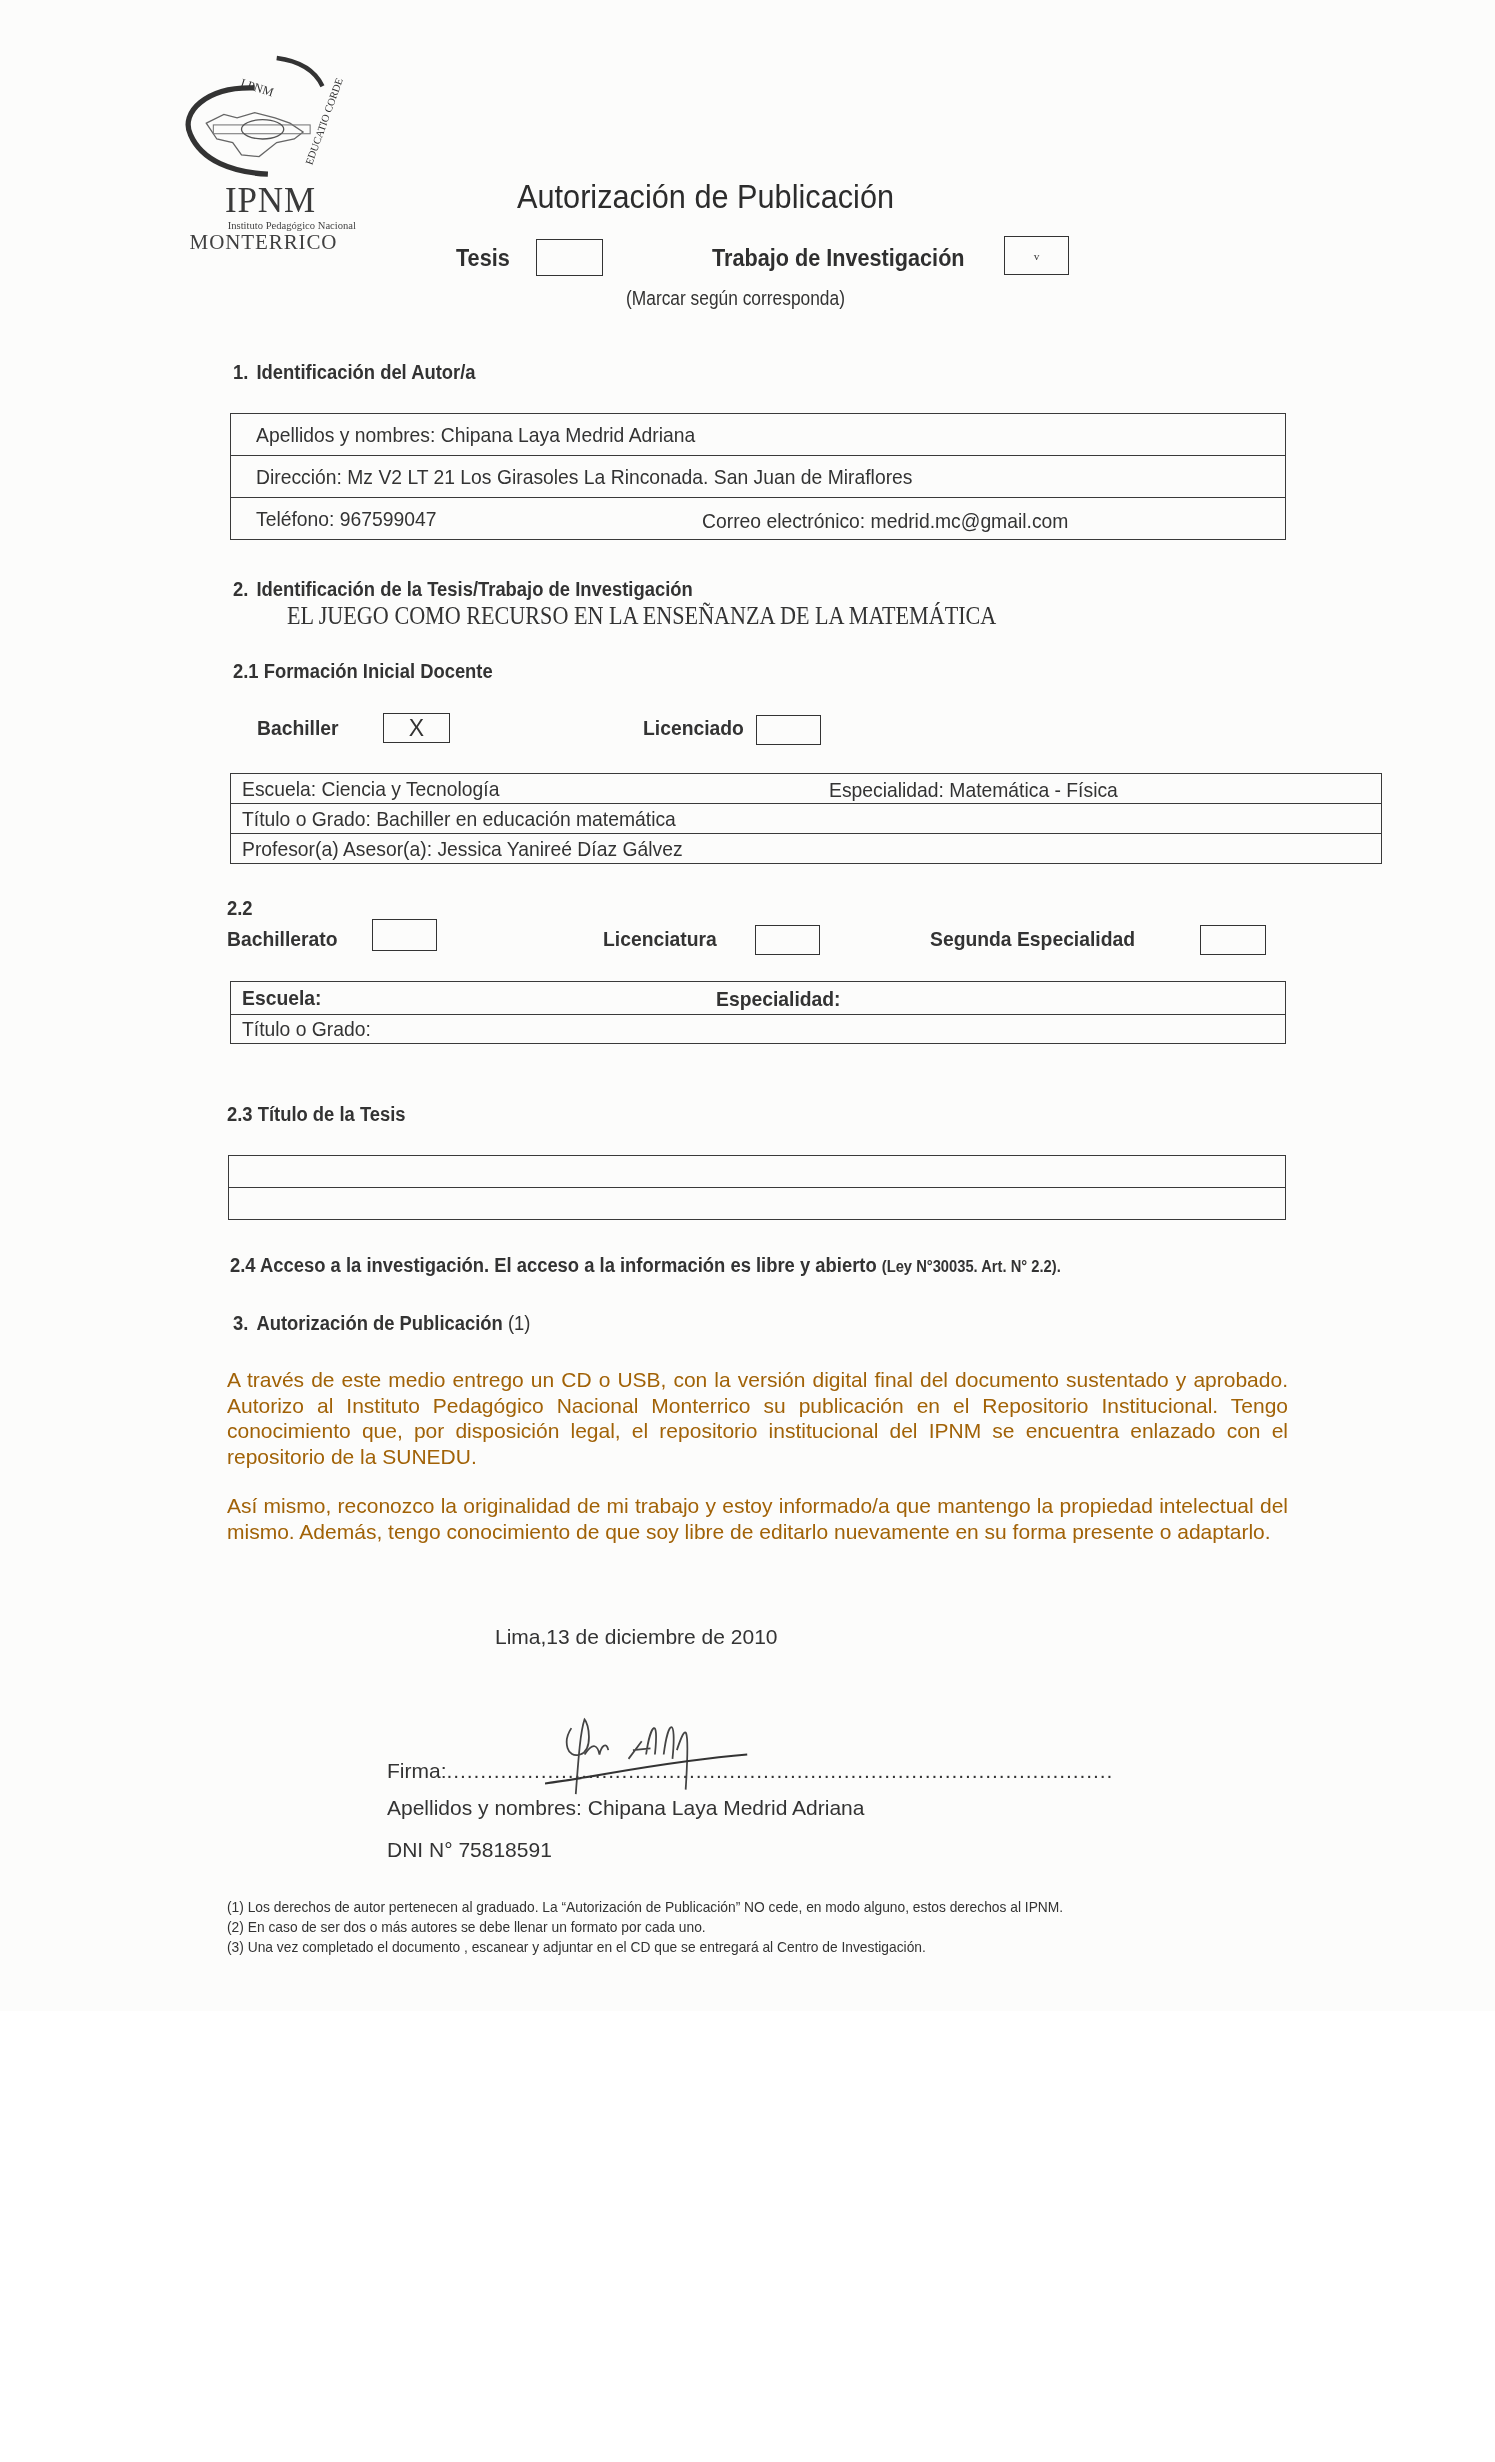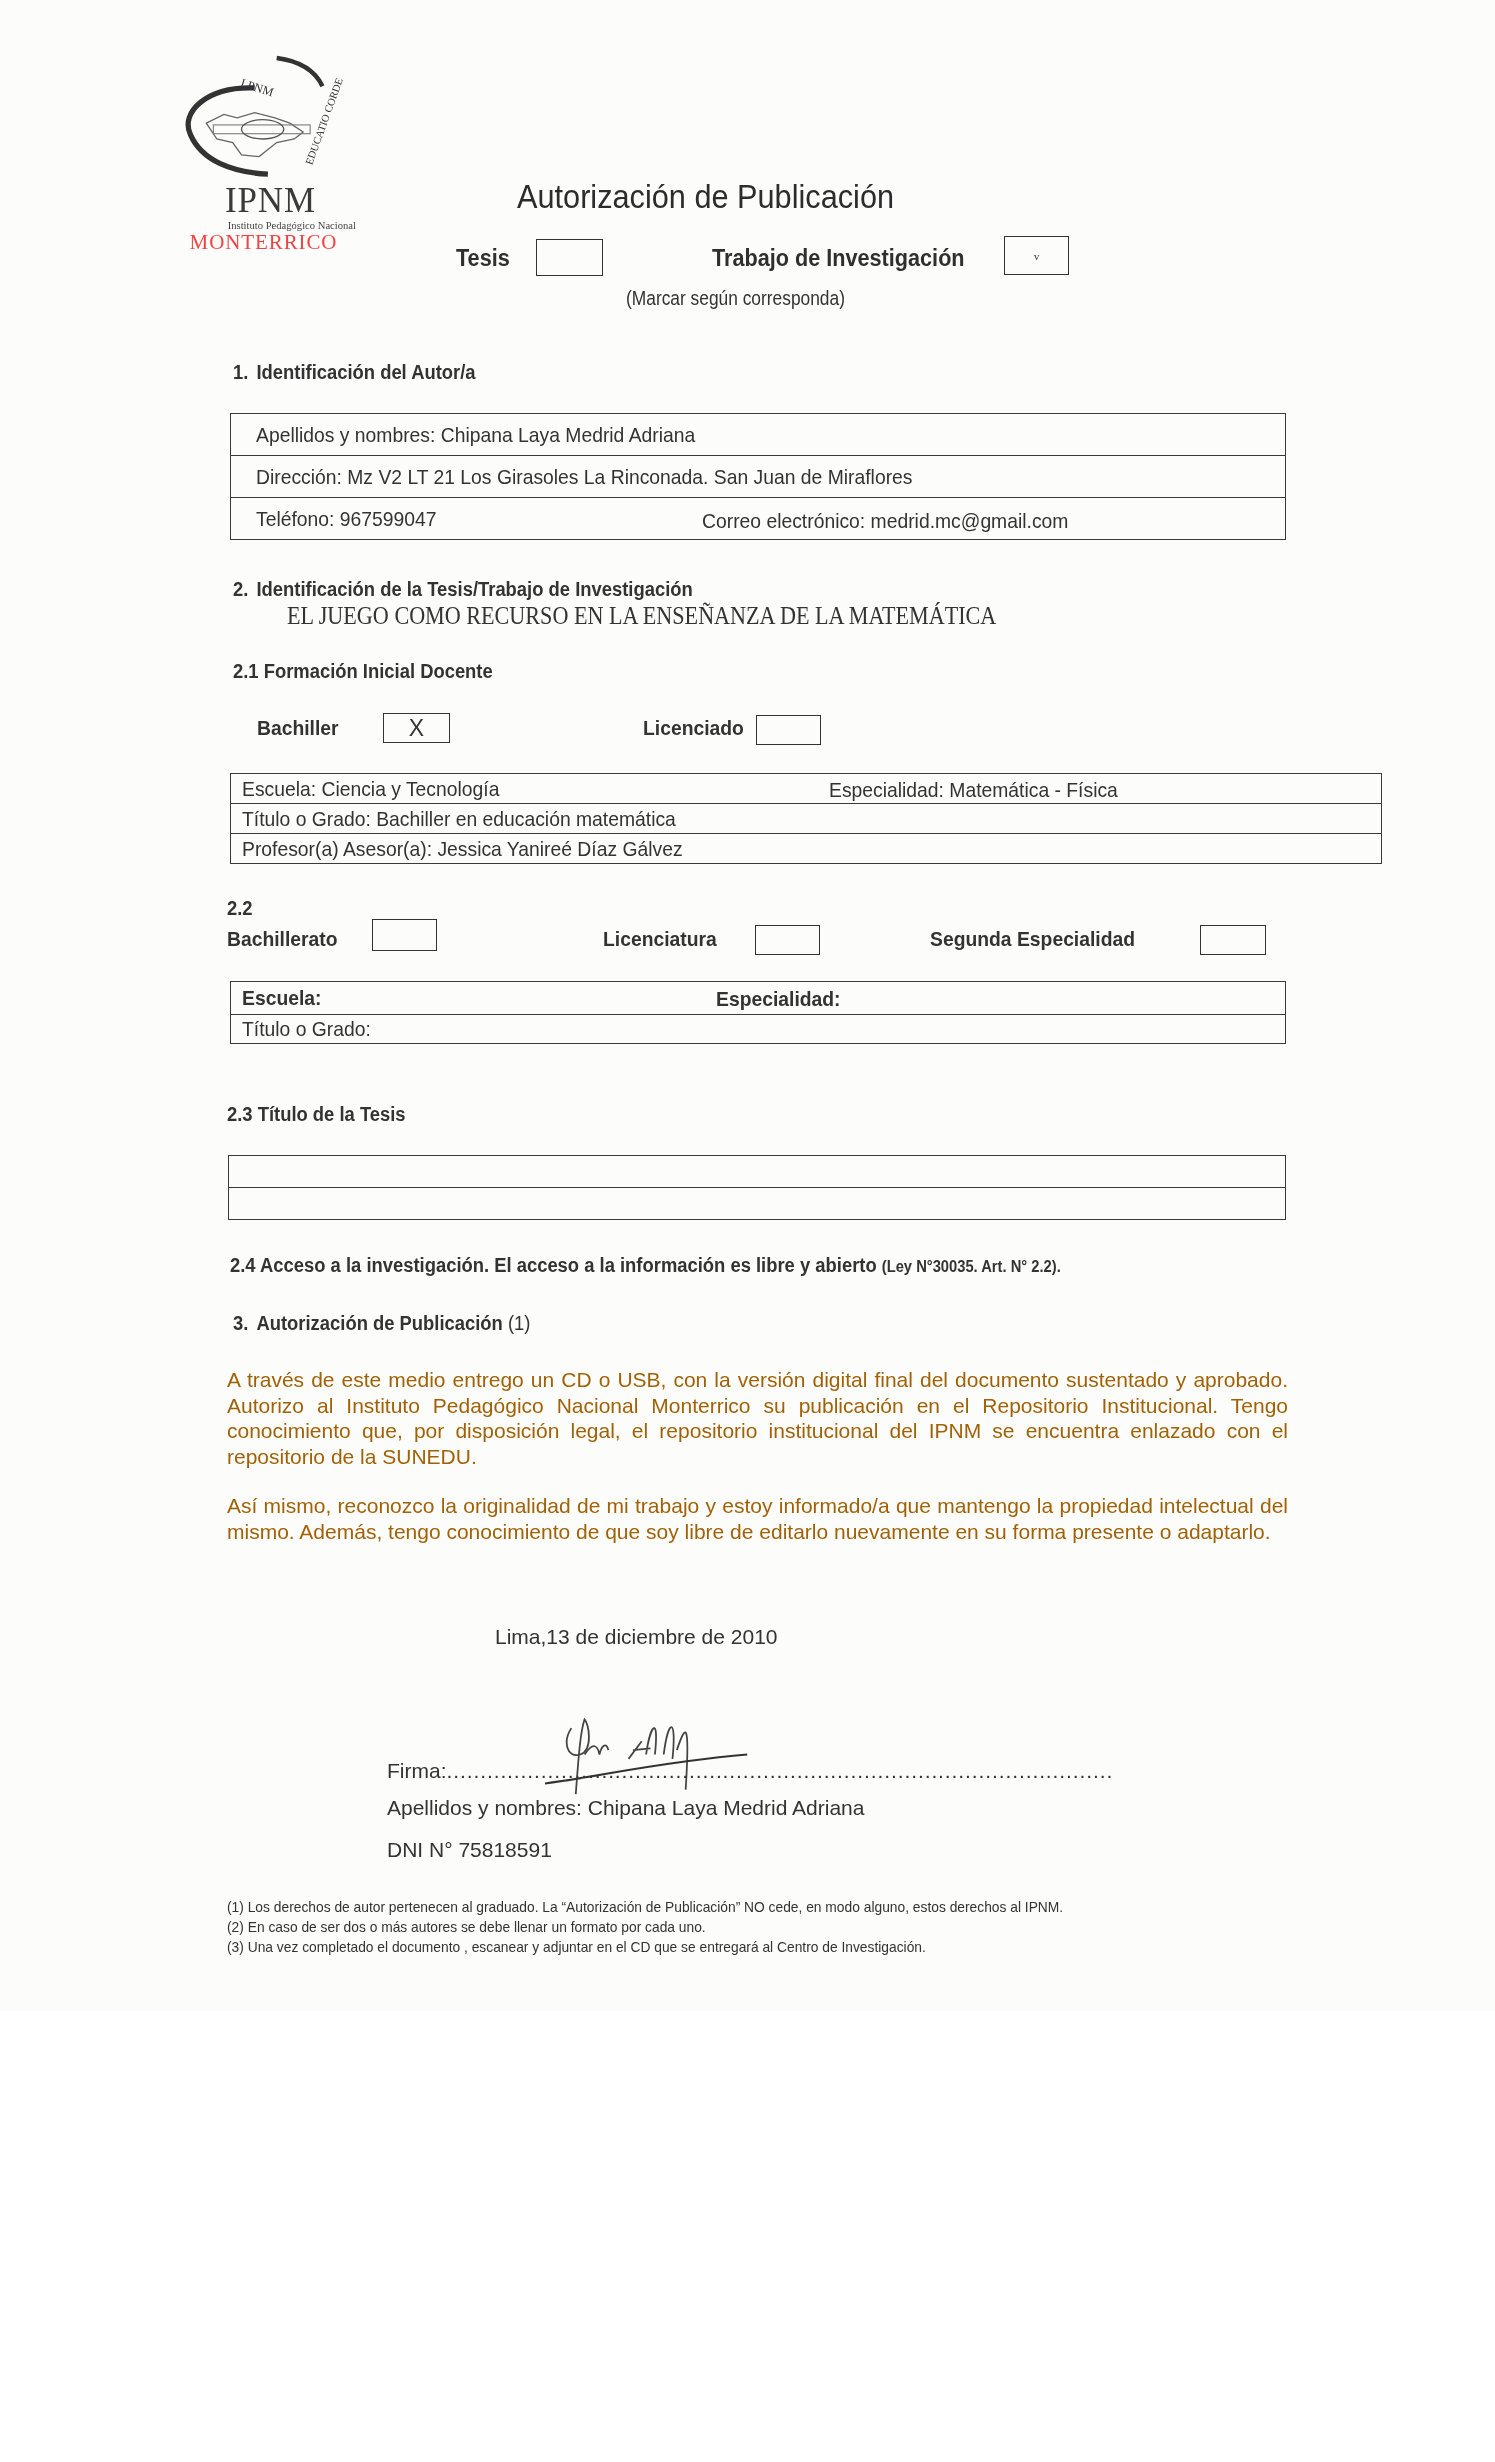--- a/index.html
+++ b/index.html
@@ -8,21 +8,21 @@
   .scan { position:absolute; left:0; top:0; width:1495px; height:2011px; background:#fcfcfb; }
   .abs { position:absolute; white-space:nowrap; }
 
   
   .logo { position:absolute; left:171px; top:51px; width:185px; height:211px; }
   .logo-ipnm { position:absolute; left:16px; top:132px; width:167px; text-align:center;
     font-family:"Liberation Serif", serif; font-size:35px; color:#3a3a3a; letter-spacing:0.9px; line-height:35px; }
   .logo-inst { position:absolute; left:0px; top:169px; width:185px; text-align:right;
     font-family:"Liberation Serif", serif; font-size:10.6px; color:#444; letter-spacing:0px; }
   .logo-mont { position:absolute; left:0px; top:179px; width:185px; text-align:center;
-    font-family:"Liberation Serif", serif; font-size:21px; color:#ef4444; letter-spacing:0.9px; }
+    font-family:"Liberation Serif", serif; font-size:21px; color:#404040; letter-spacing:0.9px; }
 
   .title { left:517px; top:178px; font-size:33px; color:#2c2c2c; transform:scaleX(0.93); transform-origin:left top; }
   .bold-lbl { font-weight:bold; font-size:24.6px; color:#2f2f2f; transform:scaleX(0.88); transform-origin:left top; }
   .box { position:absolute; border:1.8px solid #333; background:transparent; }
   .box-mark { display:flex; align-items:center; justify-content:center; font-size:23px; color:#333; }
   .box-mark.small { font-size:11.4px; font-family:"Liberation Serif", serif; }
   .note { font-size:19.3px; color:#333; transform:scaleX(0.9); transform-origin:left top; }
 
   .h-sec { font-size:20px; font-weight:bold; color:#333; transform:scaleX(0.92); transform-origin:left top; }
   .h-sec .num { margin-right:8.8px; }

